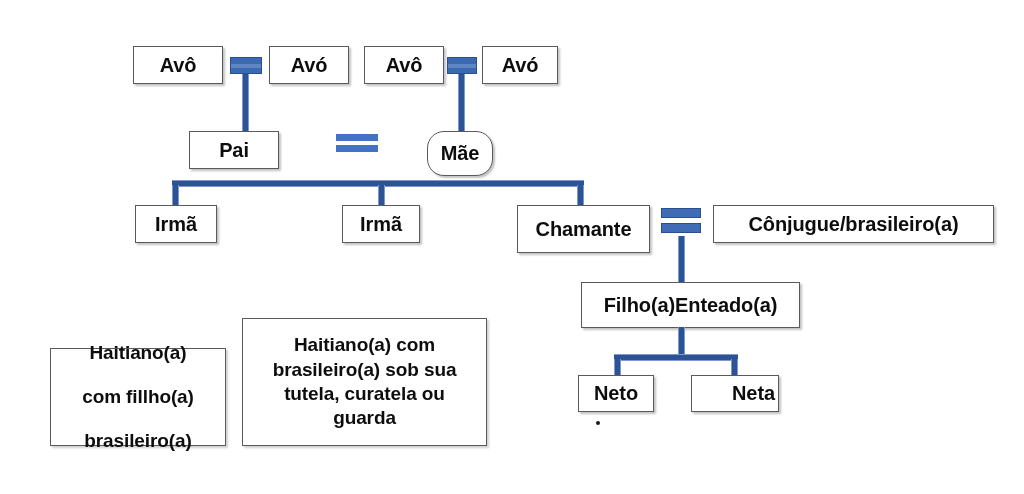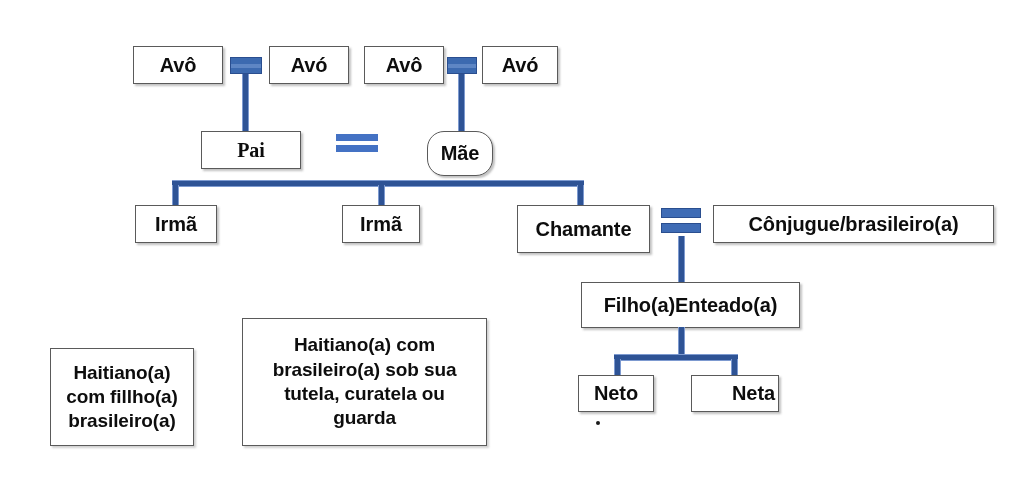--- a/index.html
+++ b/index.html
@@ -112,21 +112,21 @@
 
   <div class="node" style="left:364px; top:46px; width:80px; height:38px;">Avô</div>
 
   <div class="eq-solid" style="left:447px; top:57px; width:30px; height:17px;"></div>
 
   <div class="node" style="left:482px; top:46px; width:76px; height:38px;">Avó</div>
 
   <div class="vline" style="left:242px; top:74px; width:7px; height:59px;"></div>
   <div class="vline" style="left:458px; top:74px; width:7px; height:59px;"></div>
 
-  <div class="node" style="left:201px; top:131px; width:100px; height:38px;font-family:Liberation Serif, serif;">Pai</div>
+  <div class="node" style="left:189px; top:131px; width:90px; height:38px;">Pai</div>
 
   <div class="eq-bars" style="left:336px; top:134px; width:42px; height:18px;">
     <span style="height:7px;"></span>
     <span style="height:7px;"></span>
   </div>
 
   <div class="node" style="left:427px; top:131px; width:66px; height:45px;border-radius:17px;">Mãe</div>
 
   <div class="hline" style="left:172px; top:180px; width:412px; height:7px;"></div>
 
@@ -157,21 +157,21 @@
 
   <div class="vline" style="left:614px; top:359px; width:7px; height:18px;"></div>
   <div class="vline" style="left:731px; top:359px; width:7px; height:18px;"></div>
 
   <div class="node" style="left:578px; top:375px; width:76px; height:37px;text-align:right;">Neto</div>
 
   <div class="node" style="left:691px; top:375px; width:88px; height:37px;padding-left:41px;">Neta</div>
 
   <div class="dot" style="left:596px; top:421px; width:4px; height:4px;"></div>
 
-  <div class="node legend" style="left:50px; top:348px; width:144px; height:98px; flex-direction:column;">
+  <div class="node legend" style="left:50px; top:348px; width:176px; height:98px; flex-direction:column;gap:20px;">
     <span>Haitiano(a)</span>
     <span>com fillho(a)</span>
     <span>brasileiro(a)</span>
   </div>
 
   <div class="node legend" style="left:242px; top:318px; width:245px; height:128px; flex-direction:column;">
     <span>Haitiano(a) com</span>
     <span>brasileiro(a) sob sua</span>
     <span>tutela, curatela ou</span>
     <span>guarda</span>

